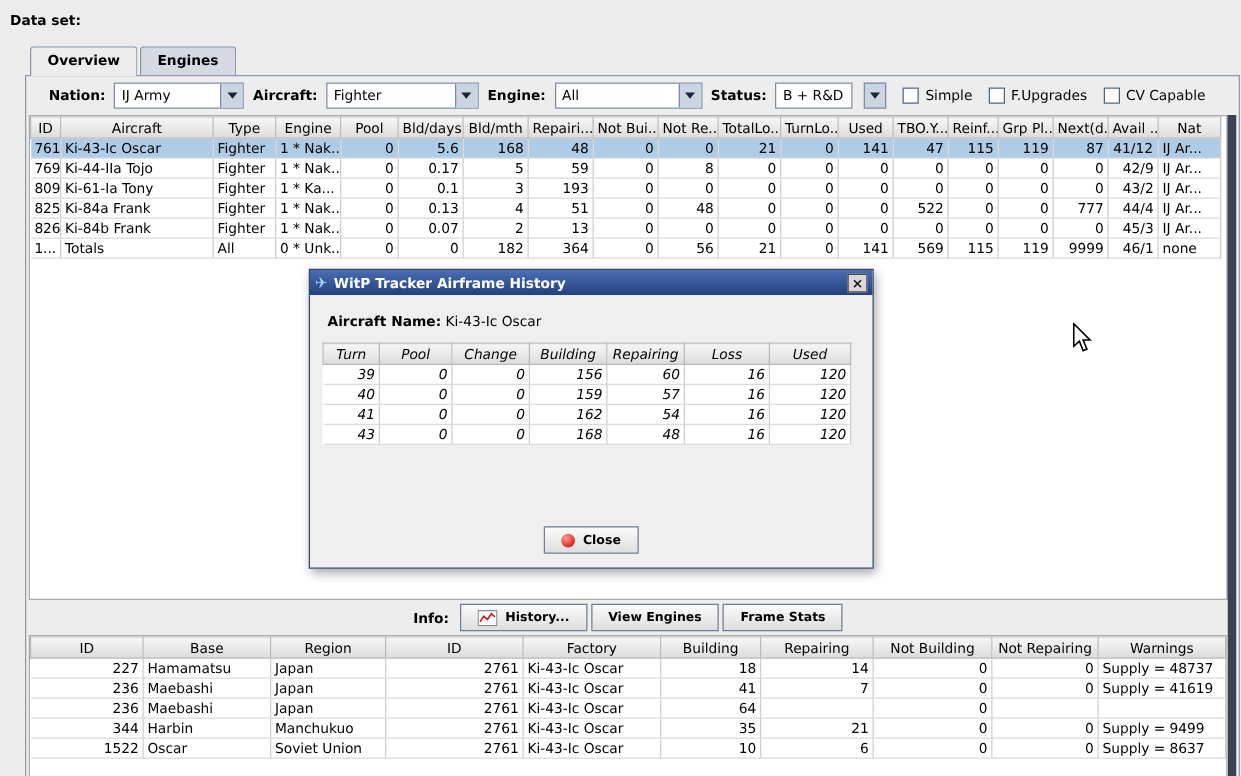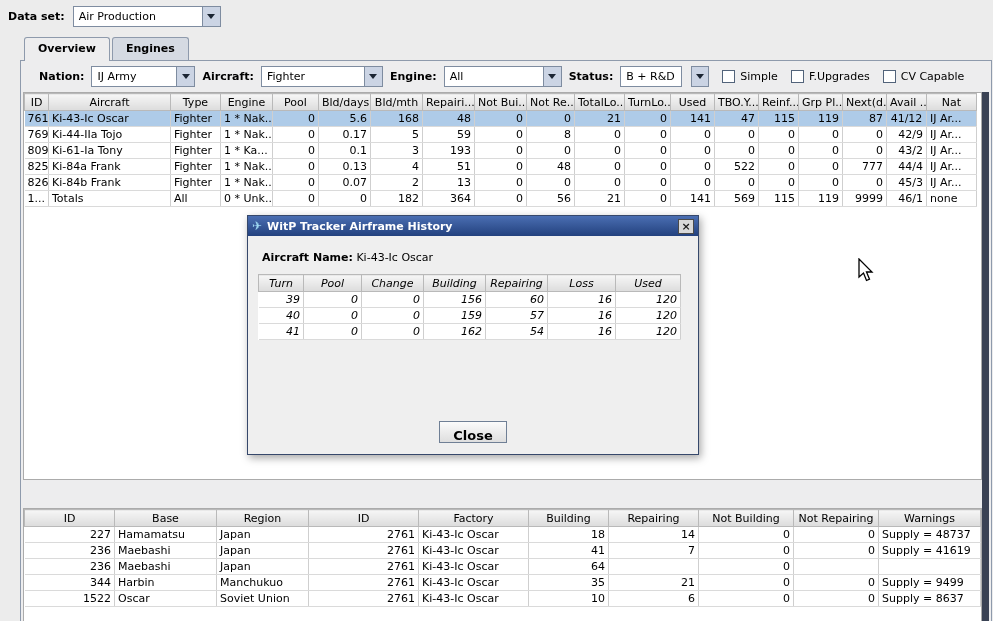--- a/index.html
+++ b/index.html
@@ -44,21 +44,21 @@
     white-space:nowrap; overflow:hidden; }
   tr.selected td { background:var(--selection,#AECBE8); }
   .main-table-wrap { position:absolute; top:31px; left:2px; right:9px; height:388px;
     background:#fff; border:1px solid #ABABAB; overflow:hidden; }
   .scroll-strip { position:absolute; top:31px; right:2px; width:7px; bottom:2px; background:#3A4254; }
   
   .info-bar { position:absolute; left:2px; right:9px; top:419px; height:28px;
     display:flex; align-items:center; justify-content:center; gap:3px; background:#EDEDEE; }
   .btn { display:inline-flex; align-items:center; gap:6px; height:22px; padding:0 13px;
     background:linear-gradient(#FBFBFB,#DEDEDE); border:1px solid #6F7F95; font-weight:bold;
-    font-size:13px; font-family:inherit;flex-direction:column; }
+    font-size:10px; font-family:inherit; }
   .info-label { font-weight:bold; margin-right:6px; }
   .bottom-table-wrap { position:absolute; left:2px; right:9px; top:447px; bottom:2px;
     background:#fff; border:1px solid #ABABAB; overflow:hidden; }
   
   .dialog { position:absolute; left:247px; top:215px; width:452px; height:240px;
     background:#EFEFEF; border:1px solid #36486B; box-shadow:2px 3px 8px rgba(0,0,0,.35); z-index:10; }
   .dialog-title { height:20px; display:flex; align-items:center; gap:5px; padding:0 4px;
     background:linear-gradient(var(--title-a,#4A6EB2),var(--title-b,#23417E));
     color:#fff; font-weight:bold; }
   .plane-icon { color:#9ED7F2; font-size:12px; line-height:1; }
@@ -73,26 +73,20 @@
   .red-dot { width:11px; height:11px; border-radius:50%;
     background:radial-gradient(circle at 35% 30%, #FF9C93, #E03A2F 60%, #A01008); }
   
   .cursor { position:absolute; left:858px; top:258px; z-index:30; }
 </style>
 </head>
 <body>
 
 <div class="dataset-bar">
   <span class="blabel">Data set:</span>
-  <div class="combo" style="width:148px">
-    <span class="combo-text">Air Production</span>
-    <span class="combo-btn">
-        <span class="tri"></span>
-      </span>
-  </div>
 </div>
 
 <div class="tab-row">
   <div class="tab active">Overview</div>
   <div class="tab">Engines</div>
 </div>
 
 <div class="content-panel">
 
   <div class="filter-bar">
@@ -310,20 +304,36 @@
             <td style="text-align: right;">9999</td>
             <td style="text-align: right;">46/1</td>
             <td>none</td>
           </tr>
         </tbody>
       </table>
   </div>
 
   <div class="scroll-strip"></div>
 
+  <div class="info-bar">
+    <span class="info-label">Info:</span>
+    <button class="btn">
+      <svg width="16" height="13" viewBox="0 0 16 13">
+        <rect x="0.5" y="0.5" width="15" height="12" fill="#ffffff" stroke="#8a8a8a"></rect>
+        <polyline points="2,9.5 5,5 8,7.5 11,3 14,5.5" stroke="#CC2222" stroke-width="1.4" fill="none"></polyline>
+      </svg>
+      <span>History...</span>
+    </button>
+    <button class="btn">
+      <span>View Engines</span>
+    </button>
+    <button class="btn">
+      <span>Frame Stats</span>
+    </button>
+  </div>
 
   <div class="bottom-table-wrap">
     <table style="width: 956px;">
         <colgroup>
           <col style="width: 90px;">
           <col style="width: 102px;">
           <col style="width: 92px;">
           <col style="width: 110px;">
           <col style="width: 110px;">
           <col style="width: 80px;">
@@ -466,20 +476,29 @@
             </tr>
             <tr>
               <td style="text-align: right;">41</td>
               <td style="text-align: right;">0</td>
               <td style="text-align: right;">0</td>
               <td style="text-align: right;">162</td>
               <td style="text-align: right;">54</td>
               <td style="text-align: right;">16</td>
               <td style="text-align: right;">120</td>
             </tr>
+            <tr>
+              <td style="text-align: right;">43</td>
+              <td style="text-align: right;">0</td>
+              <td style="text-align: right;">0</td>
+              <td style="text-align: right;">168</td>
+              <td style="text-align: right;">48</td>
+              <td style="text-align: right;">16</td>
+              <td style="text-align: right;">120</td>
+            </tr>
           </tbody>
         </table>
     </div>
     <div class="close-row">
       <button class="btn">
         <span class="red-dot"></span>
         <span>Close</span>
       </button>
     </div>
   </div>

